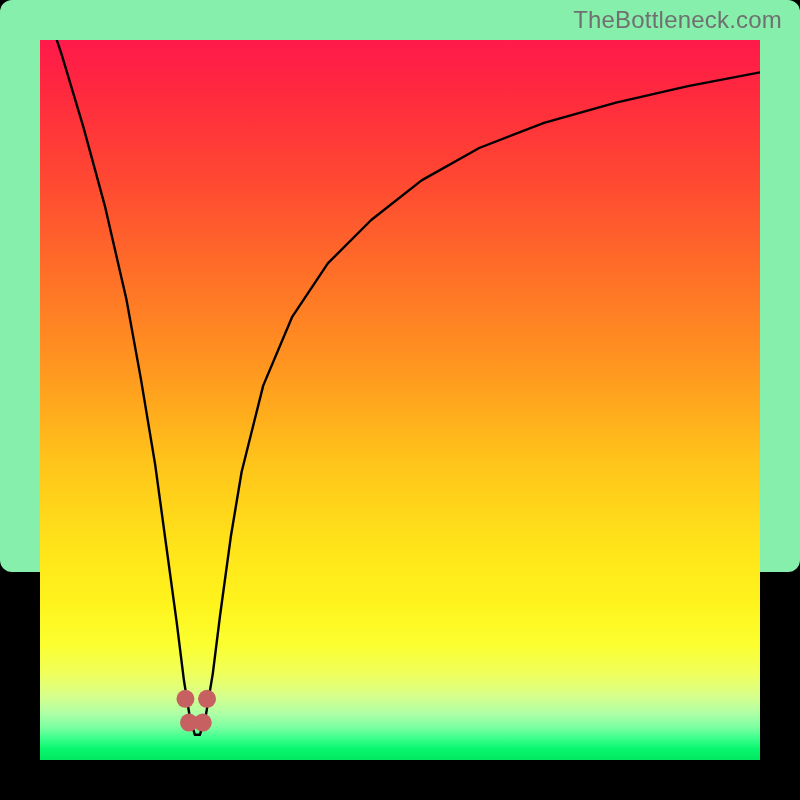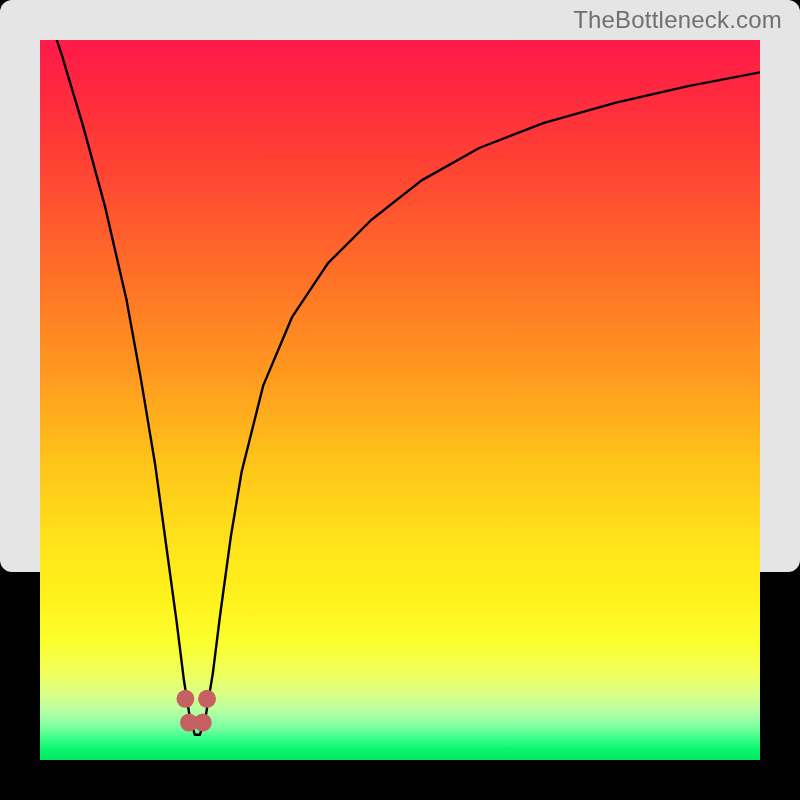--- a/index.html
+++ b/index.html
@@ -10,21 +10,21 @@
     background: #000;
     overflow: hidden;
     font-family: Arial, Helvetica, sans-serif;
   }
   .frame {
     position: absolute;
     top: 0;
     left: 0;
     width: 800px;
     height: 572px;
-    background: #e5e5e5;
+    background: #86efac;
     border-radius: 12px;
   }
   .plot {
     position: absolute;
     top: 40px;
     left: 40px;
     width: 720px;
     height: 720px;
     
     background: linear-gradient(

